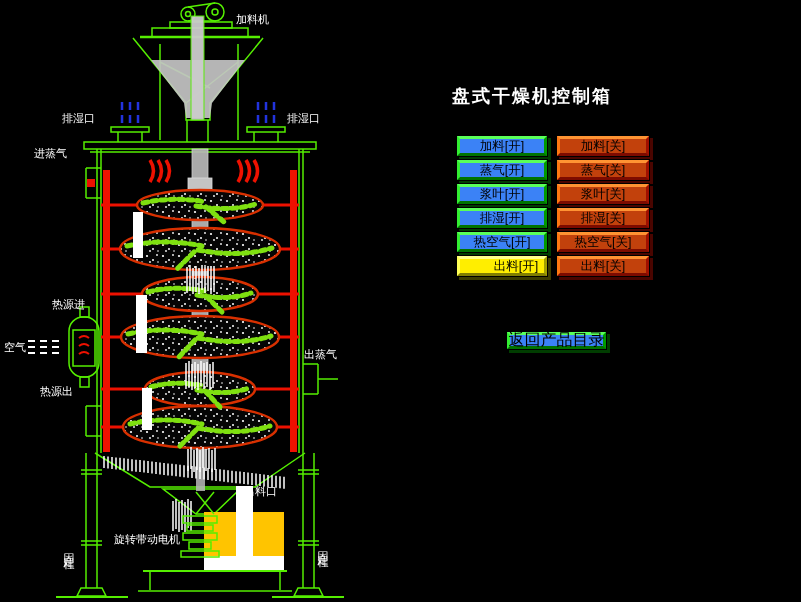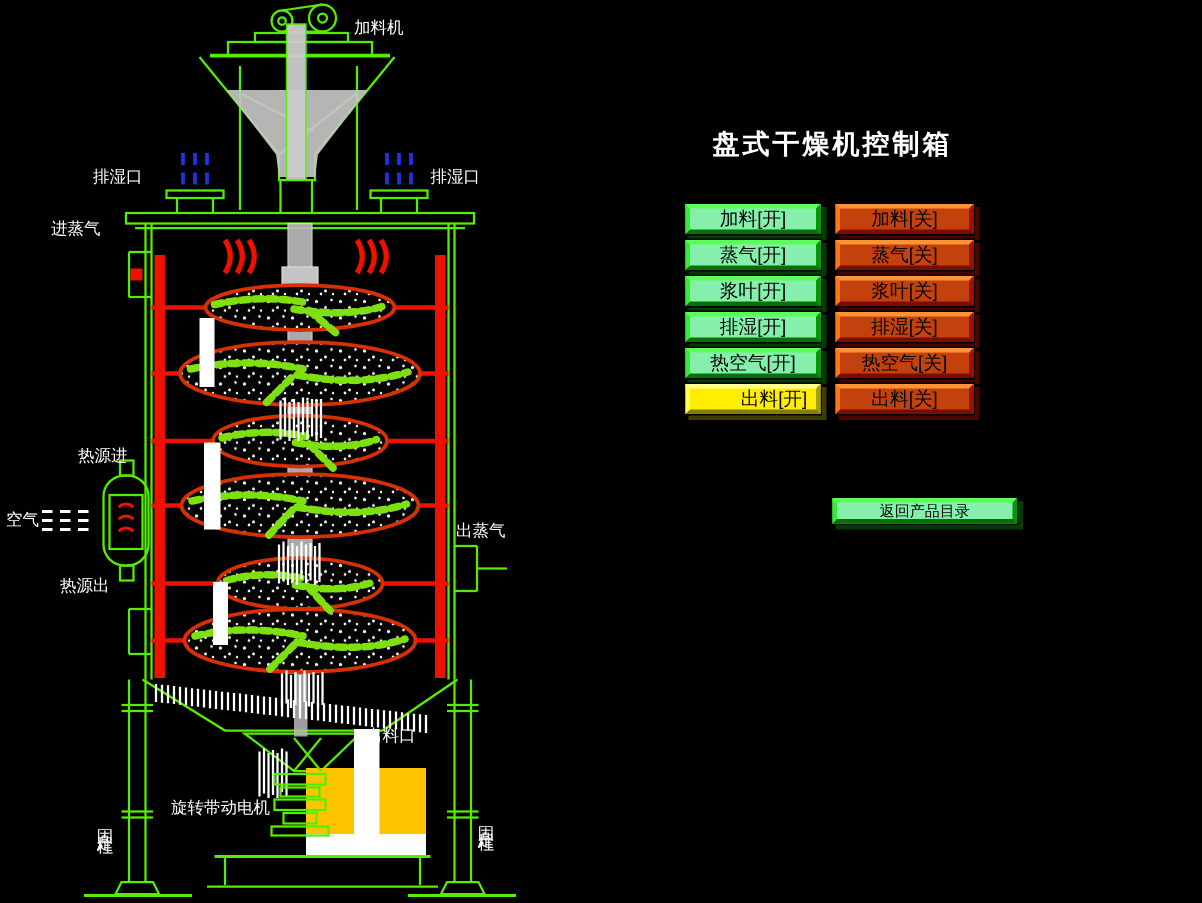--- a/index.html
+++ b/index.html
@@ -3,41 +3,41 @@
 <meta charset="utf-8">
 <style>
   html,body{margin:0;padding:0;background:#000;}
   .stage{position:relative;width:801px;height:602px;background:#000;overflow:hidden;
          font-family:"Liberation Sans","DejaVu Sans",sans-serif;}
   
   #diagram{position:absolute;left:0;top:0;width:420px;height:602px;}
   .dlabel{position:absolute;color:#fff;font-size:11px;line-height:14px;white-space:nowrap;}
   .vlabel{writing-mode:vertical-rl;text-orientation:upright;letter-spacing:3px;}
   
-  .panel-title{position:absolute;left:452px;top:84px;width:206px;text-align:center;
+  .panel-title{position:absolute;left:452px;top:84px;width:206px;
                color:#fff;font-size:18px;font-weight:bold;letter-spacing:2px;}
   .btn-grid{position:absolute;left:457px;top:136px;display:grid;
             grid-template-columns:90px 92px;column-gap:10px;row-gap:4px;}
   .btn{height:20px;display:flex;align-items:center;justify-content:center;
        font-size:12.5px;color:#000;cursor:pointer;padding:0;white-space:nowrap;
        font-family:"Liberation Sans","DejaVu Sans",sans-serif;}
-  .btn.green{background:#86efac;
+  .btn.green{background:#3b82f6;
        border-top:3px solid #5aff5a;border-left:3px solid #33ee33;
        border-bottom:3px solid #007400;border-right:3px solid #009a00;
        box-shadow:0 0 0 1px #000,3px 3px 0 1px #013d01;}
   .btn.red{background:#c2410c;
        border-top:3px solid #ff9333;border-left:3px solid #ff7711;
        border-bottom:3px solid #7d0b00;border-right:3px solid #a01000;
        box-shadow:0 0 0 1px #000,3px 3px 0 1px #4a0500;}
   .btn.yellow{background:#ffee00;
        border-top:3px solid #ffff8c;border-left:3px solid #ffff55;
        border-bottom:3px solid #827f00;border-right:3px solid #a3a000;
        box-shadow:0 0 0 1px #000,3px 3px 0 1px #3d3d00;padding-left:28px;}
-  .back-btn{position:absolute;left:507px;top:332px;width:123px;height:17px;
-       font-size:10px;margin-left:48px;}
+  .back-btn{position:absolute;left:507px;top:332px;width:99px;height:17px;
+       font-size:16px;}
 </style>
 </head>
 <body>
 
 <div class="stage">
 
   <svg id="diagram" width="420" height="602" viewBox="0 0 420 602" xmlns="http://www.w3.org/2000/svg">
     <defs>
       <pattern id="speck" width="16" height="11" patternUnits="userSpaceOnUse">
         <rect width="16" height="11" fill="#050505"></rect>

